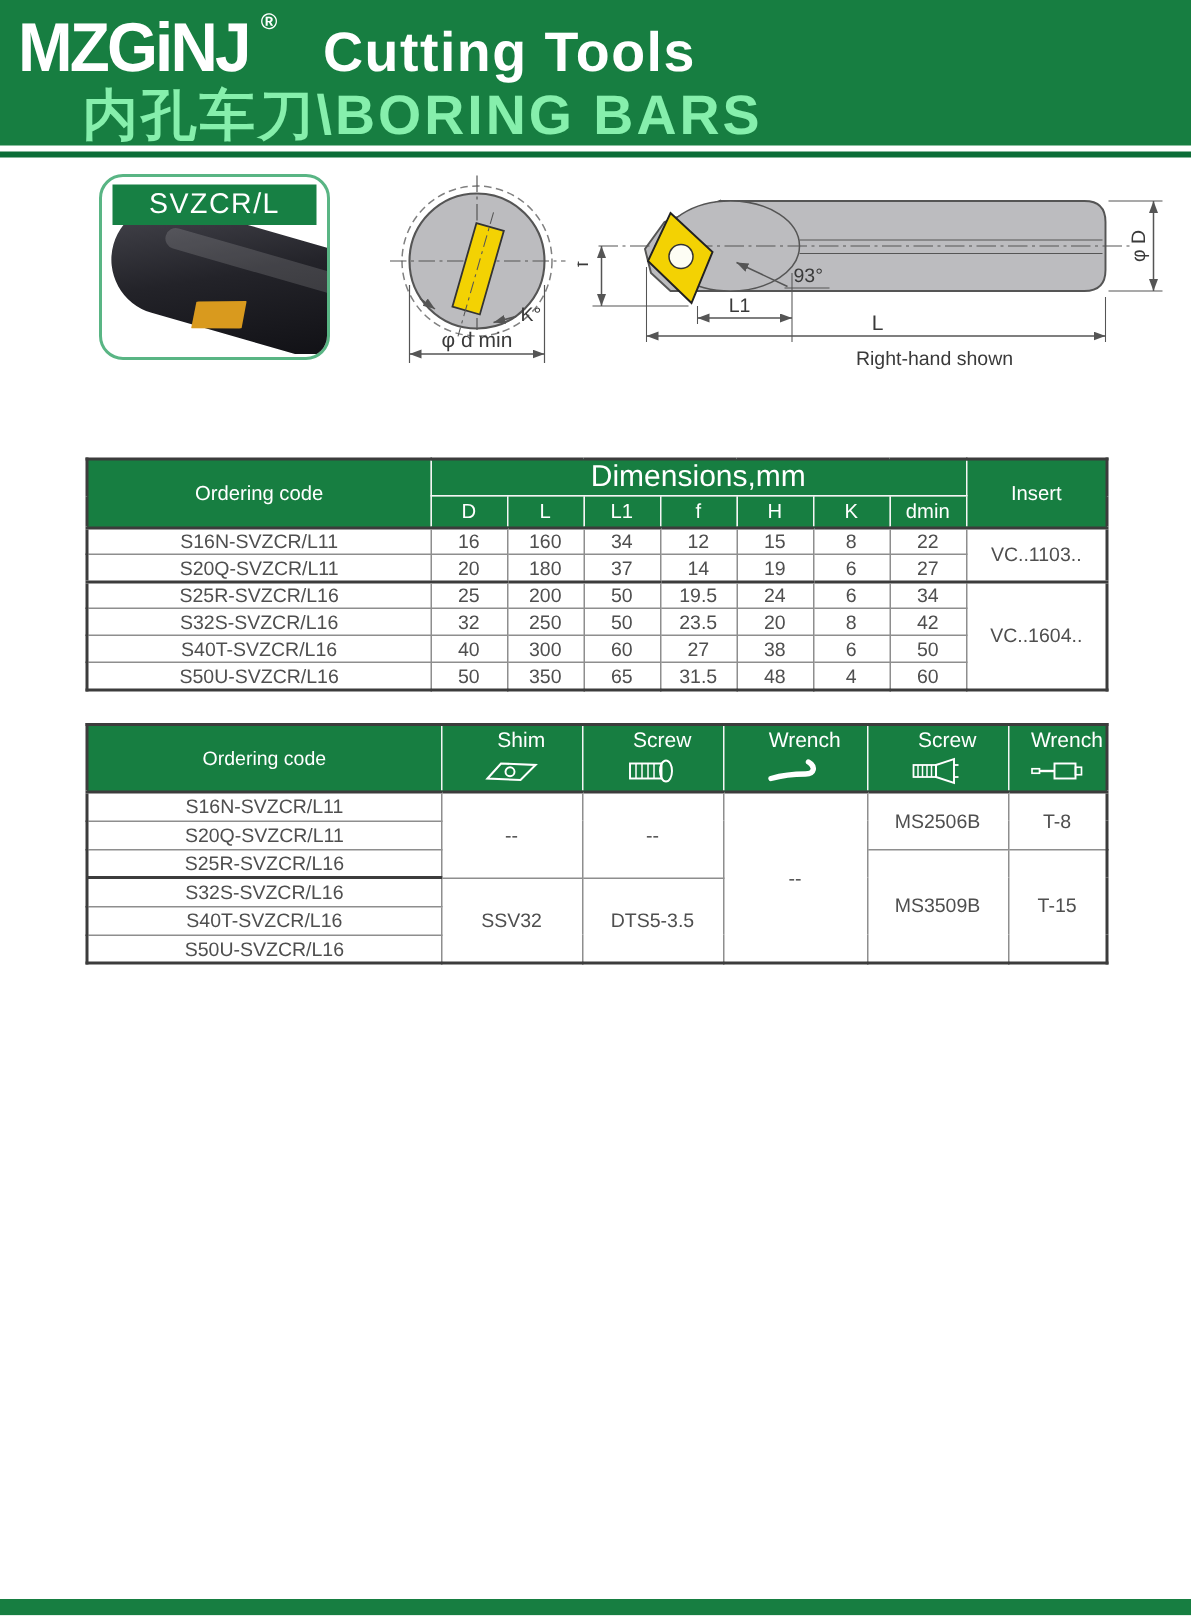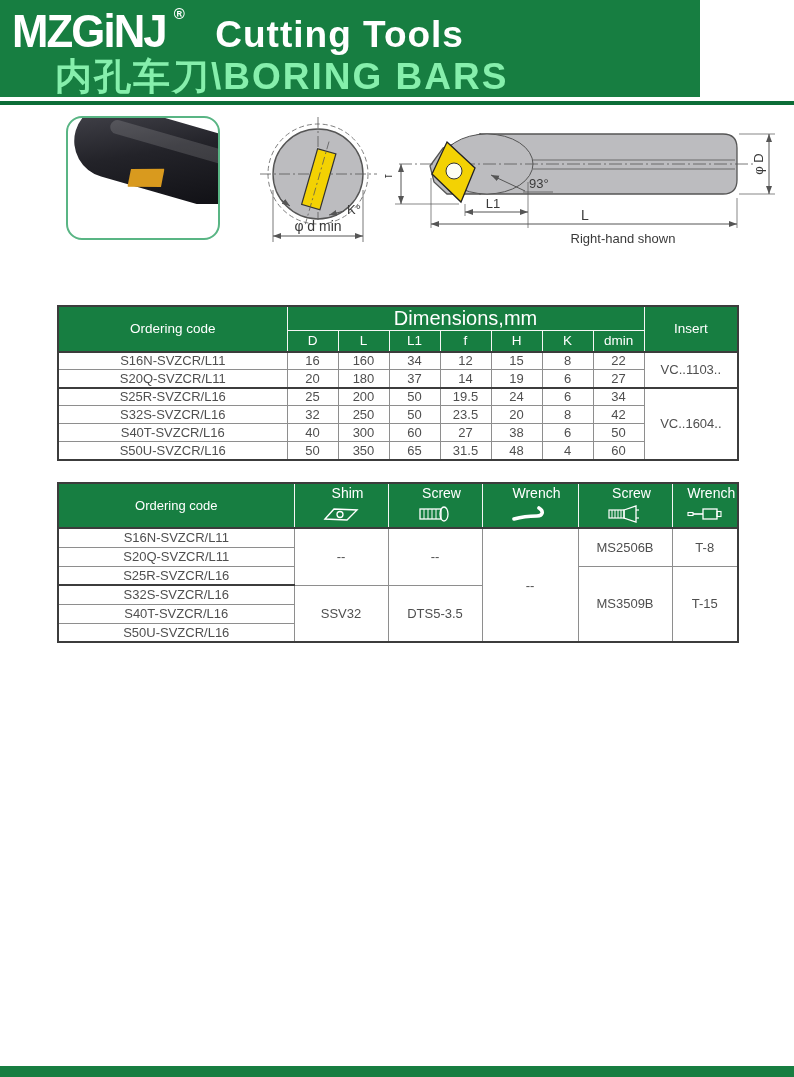--- a/index.html
+++ b/index.html
@@ -2,21 +2,21 @@
 <html><head>
 <meta charset="utf-8">
 <style>
   * { margin:0; padding:0; box-sizing:border-box; }
   html,body { background:#fff; }
   #page {
     position:relative; width:794px; height:1077px; background:#ffffff;
     font-family:"Liberation Sans","DejaVu Sans",sans-serif; overflow:hidden;
   }
   
-  .hdr { position:absolute; left:0; top:0; width:700px; height:97px; background:#177e41; }
+  .hdr { position:absolute; left:0; top:0; width:794px; height:97px; background:#177e41; }
   .hdr-line { position:absolute; left:0; top:101px; width:794px; height:4px; background:#0c6d37; }
   .brand-row { position:absolute; left:12px; top:4px; white-space:nowrap; color:#fff; }
   .brand { font-size:46px; font-weight:bold; letter-spacing:-2px; display:inline-block; transform:scaleX(.95); transform-origin:left; }
   .reg { font-size:15px; vertical-align:28px; font-weight:bold; }
   .cutting { font-size:37px; font-weight:bold; letter-spacing:1px; margin-left:26px; }
   .subtitle { position:absolute; left:55px; top:52px; font-size:37px; font-weight:bold; 
               color:#86efac; letter-spacing:2px; white-space:nowrap; }
   
   .card { position:absolute; left:66px; top:116px; width:154px; height:124px;
           border:2px solid #59b584; border-radius:16px; background:#fff; overflow:hidden; }
@@ -62,20 +62,21 @@
   <div class="hdr">
     <div class="brand-row">
       <span class="brand">MZGiNJ</span><span class="reg">®</span>
       <span class="cutting">Cutting Tools</span>
     </div>
     <div class="subtitle">内孔车刀\BORING BARS</div>
   </div>
   <div class="hdr-line"></div>
 
   <div class="card">
+    <div class="card-banner">SVZCR/L</div>
     <div class="photo">
       <div class="tool-body"></div>
       <div class="tool-shine"></div>
       <div class="tool-insert"></div>
     </div>
   </div>
 
   <div class="svgbox" style="left:256px;top:112px;">
     <svg width="127" height="138" viewBox="0 0 127 138">
       <defs>

